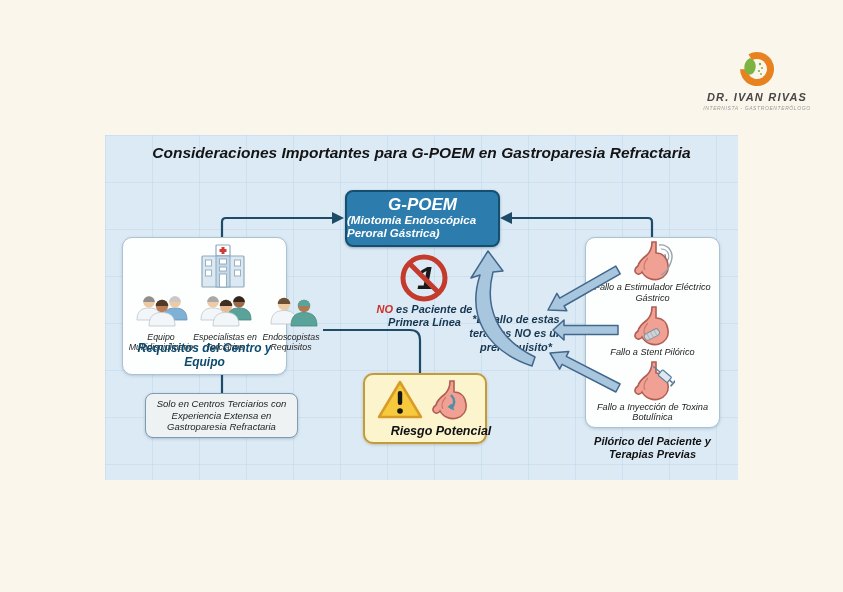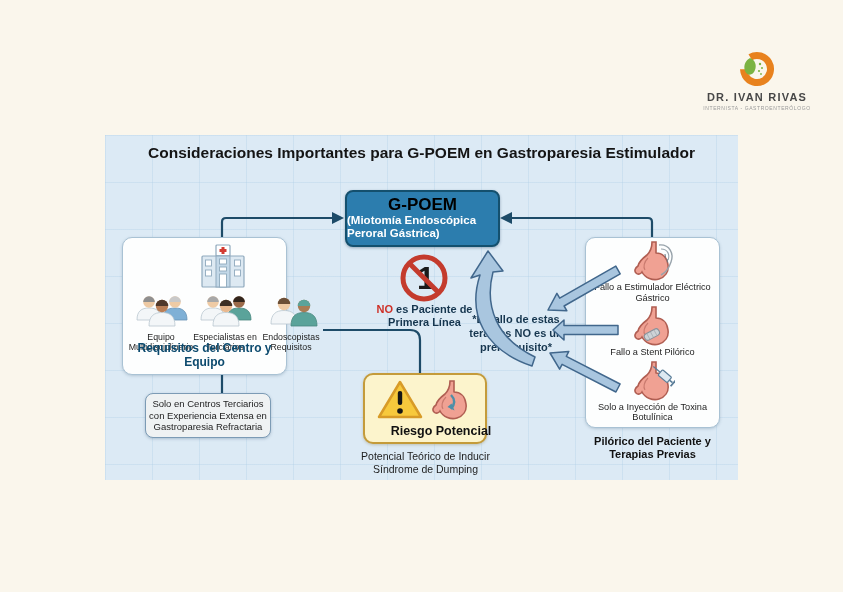--- a/index.html
+++ b/index.html
@@ -1,17 +1,17 @@
 <!DOCTYPE html>
 <html><head>
 <meta charset="utf-8">
 <style>
   html,body{margin:0;padding:0;}
   body{font-family:"Liberation Sans",sans-serif;}
-  .page{position:relative;width:843px;height:592px;background:#FAF6EC;overflow:hidden;}
+  .page{position:relative;width:843px;height:592px;background:#FAF6EC;overflow:hidden;font-style:italic;}
 
   
   .brand{position:absolute;left:699px;top:50px;width:116px;text-align:center;}
   .brand .logo{display:block;margin:0 auto 3px auto;}
   .brand-name{font-size:11px;font-weight:bold;color:#474747;letter-spacing:1.2px;white-space:nowrap;}
   .brand-sub{font-size:5px;color:#9a9a9a;letter-spacing:.6px;margin-top:2px;white-space:nowrap;}
 
   
   .panel{position:absolute;left:105px;top:135px;width:633px;height:345px;
     background-color:#DCEAF5;
@@ -21,38 +21,38 @@
   .panel *{box-sizing:border-box;}
   .diag-title{position:absolute;left:0;top:9px;width:100%;text-align:center;
     font-size:15.5px;font-weight:bold;color:#141414;z-index:2;}
 
   .connectors{position:absolute;left:0;top:0;width:633px;height:345px;z-index:5;pointer-events:none;}
 
   .gpoem{position:absolute;left:240px;top:55px;width:155px;height:57px;z-index:2;
     background:#2C7DAE;border:2.5px solid #14506E;border-radius:8px;
     display:flex;flex-direction:column;align-items:center;justify-content:center;
     box-shadow:0 1px 3px rgba(40,70,100,.4);}
-  .gpoem-title{font-size:17px;font-weight:bold;color:#000000;line-height:1.05;}
+  .gpoem-title{font-size:17px;font-weight:bold;color:#ffffff;line-height:1.05;}
   .gpoem-sub{font-size:11.5px;font-weight:bold;color:#fff;line-height:1.15;}
 
   .wbox{position:absolute;background:#FDFEFE;border:1.5px solid #A9C2D4;border-radius:10px;
     box-shadow:0 1px 3px rgba(60,90,120,.25);z-index:2;}
   .leftbox{left:17px;top:102px;width:165px;height:138px;}
   .rightbox{left:480px;top:102px;width:135px;height:191px;display:flex;flex-direction:column;
     align-items:center;padding-top:3px;}
 
   .hospital{position:absolute;left:76px;top:5px;}
   .docgroup{position:absolute;top:50px;}
   .dg1{left:10px;} .dg2{left:74px;} .dg3{left:140px;}
   .teamlabel{position:absolute;top:94px;font-size:8.8px;color:#1d1d1d;text-align:center;line-height:1.15;}
   .tl1{left:0px;width:76px;} .tl2{left:70px;width:64px;} .tl3{left:136px;width:64px;}
   .leftbox-caption{position:absolute;left:0;bottom:5px;width:100%;text-align:center;
     font-size:12px;font-weight:bold;color:#0c4a6e;}
 
-  .solobox{position:absolute;left:40px;top:258px;width:126px;height:45px;
+  .solobox{position:absolute;left:40px;top:258px;width:153px;height:45px;
     background:#EFF2F3;border:1.5px solid #7C9BB5;border-radius:8px;z-index:2;
     display:flex;align-items:center;justify-content:center;
     box-shadow:0 1px 3px rgba(60,90,120,.3);}
   .solobox .txt{font-size:9.5px;color:#1d1d1d;text-align:center;line-height:1.25;padding:0 2px;}
 
   .nosign{position:absolute;left:293px;top:117px;z-index:2;}
   .noline{position:absolute;left:259px;top:168px;width:121px;text-align:center;
     font-size:11px;font-weight:bold;color:#16364F;line-height:1.2;z-index:2;}
   .noline .red{color:#CE3027;margin-top:20px;}
 
@@ -85,21 +85,21 @@
         <circle cx="24" cy="18" r="1" fill="#7CB342"></circle>
       <circle cx="21" cy="21" r="1.1" fill="#7CB342"></circle>
         <circle cx="23" cy="24" r="0.9" fill="#7CB342"></circle>
     </svg>
     <div class="brand-name">DR. IVAN RIVAS</div>
     <div class="brand-sub">INTERNISTA - GASTROENTERÓLOGO</div>
   </div>
 
   <div class="panel">
 
-    <div class="diag-title">Consideraciones Importantes para G-POEM en Gastroparesia Estimulador</div>
+    <div class="diag-title">Consideraciones Importantes para G-POEM en Gastroparesia Refractaria</div>
 
     <div class="gpoem">
       <div class="gpoem-title">G-POEM</div>
       <div class="gpoem-sub">(Miotomía Endoscópica Peroral Gástrica)</div>
     </div>
 
     <div class="wbox leftbox">
       <svg class="hospital" width="48" height="46" viewBox="0 0 48 46">
         <rect x="17" y="2" width="14" height="11" rx="1" fill="#ffffff" stroke="#8FA9BD" stroke-width="1.2"></rect>
         <rect x="22.5" y="4" width="3" height="7" fill="#D23B33"></rect>
@@ -176,21 +176,20 @@
         </svg>
         <svg width="44" height="40" viewBox="0 0 44 40">
           <path d="M21,1 C21,6 20,10 16,14 C12,17 8,20 7,25 C4,27 3,30 5,32 C7,34 10,33 11,31 C14,37 22,40 28,38 C34,36 38,31 37,24 C36,16 31,12 25,12 C25,8 25,4 25,1 Z" fill="#F0A193" stroke="#B05E52" stroke-width="1.6"></path>
           <path d="M17,17 C13,21 12,26 14,29" fill="none" stroke="#C97A6E" stroke-width="1.1"></path>
           <path d="M22,15 C26,19 26,24 22,29" fill="none" stroke="#4E8FA8" stroke-width="2.4"></path>
           <polygon points="18.5,27 25.5,30.5 22.5,23.5" fill="#4E8FA8"></polygon>
         </svg>
       </div>
       <div class="risk-title">Riesgo Potencial</div>
     </div>
-    <div class="risk-caption">Potencial Teórico de Inducir Síndrome de Dumping</div>
 
     <div class="wbox rightbox">
       <svg width="44" height="40" viewBox="0 0 44 40">
         <path d="M21,1 C21,6 20,10 16,14 C12,17 8,20 7,25 C4,27 3,30 5,32 C7,34 10,33 11,31 C14,37 22,40 28,38 C34,36 38,31 37,24 C36,16 31,12 25,12 C25,8 25,4 25,1 Z" fill="#F0A193" stroke="#B05E52" stroke-width="1.6"></path>
         <path d="M17,17 C13,21 12,26 14,29" fill="none" stroke="#C97A6E" stroke-width="1.1"></path>
         <path d="M28,4 C39,3 43,13 40,21 C38,27 34,32 30,34" fill="none" stroke="#98A3AB" stroke-width="1.4"></path>
         <path d="M30,8 C37,8 39,14 37,19" fill="none" stroke="#98A3AB" stroke-width="1.1"></path>
         <line x1="34" y1="13" x2="34.5" y2="16.5" stroke="#6C7A84" stroke-width="1"></line>
         <line x1="36" y1="18" x2="36.5" y2="21.5" stroke="#6C7A84" stroke-width="1"></line>
       </svg>
@@ -211,21 +210,21 @@
       <svg width="44" height="40" viewBox="0 0 44 40">
         <path d="M21,1 C21,6 20,10 16,14 C12,17 8,20 7,25 C4,27 3,30 5,32 C7,34 10,33 11,31 C14,37 22,40 28,38 C34,36 38,31 37,24 C36,16 31,12 25,12 C25,8 25,4 25,1 Z" fill="#F0A193" stroke="#B05E52" stroke-width="1.6"></path>
         <path d="M17,17 C13,21 12,26 14,29" fill="none" stroke="#C97A6E" stroke-width="1.1"></path>
         <g transform="rotate(40 30 12)">
           <line x1="20" y1="12" x2="29" y2="12" stroke="#5B7E99" stroke-width="1.3"></line>
           <rect x="29" y="8.5" width="12" height="7" rx="1" fill="#DDE9F1" stroke="#5B7E99" stroke-width="1.2"></rect>
           <line x1="41" y1="12" x2="45" y2="12" stroke="#5B7E99" stroke-width="1.6"></line>
           <rect x="45" y="8" width="1.8" height="8" fill="#5B7E99"></rect>
         </g>
       </svg>
-      <div class="sel-item-label">Solo a Inyección de Toxina Botulínica</div>
+      <div class="sel-item-label">Fallo a Inyección de Toxina Botulínica</div>
     </div>
     <div class="sel-caption">Pilórico del Paciente y Terapias Previas</div>
 
     <svg class="connectors" viewBox="0 0 633 345">
 
       <path d="M117,102 L117,87 Q117,83 121,83 L227,83" fill="none" stroke="#1D4B68" stroke-width="2.2"></path>
       <polygon points="227,77 239,83 227,89" fill="#1D4B68"></polygon>
 
       <path d="M547,102 L547,87 Q547,83 543,83 L407,83" fill="none" stroke="#1D4B68" stroke-width="2.2"></path>
       <polygon points="407,77 395,83 407,89" fill="#1D4B68"></polygon>

